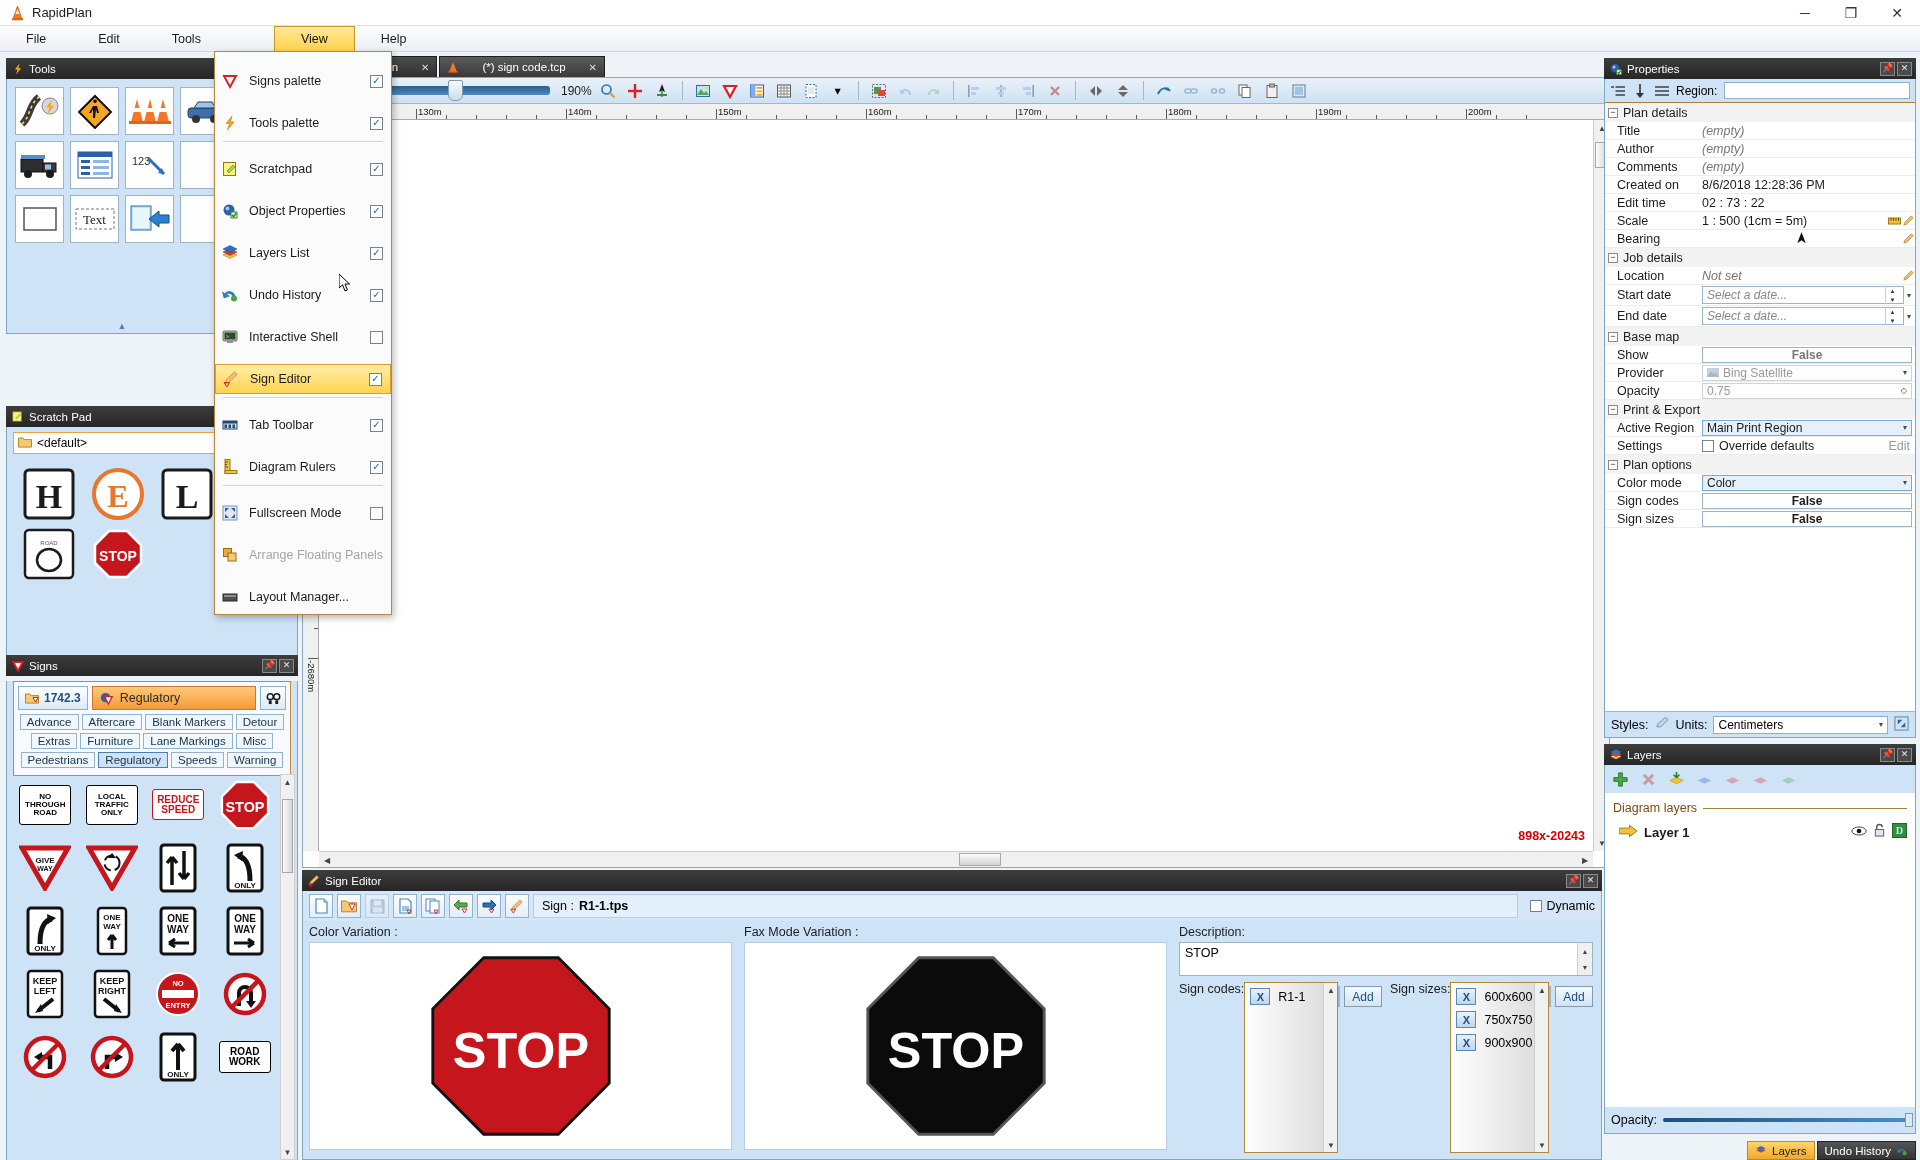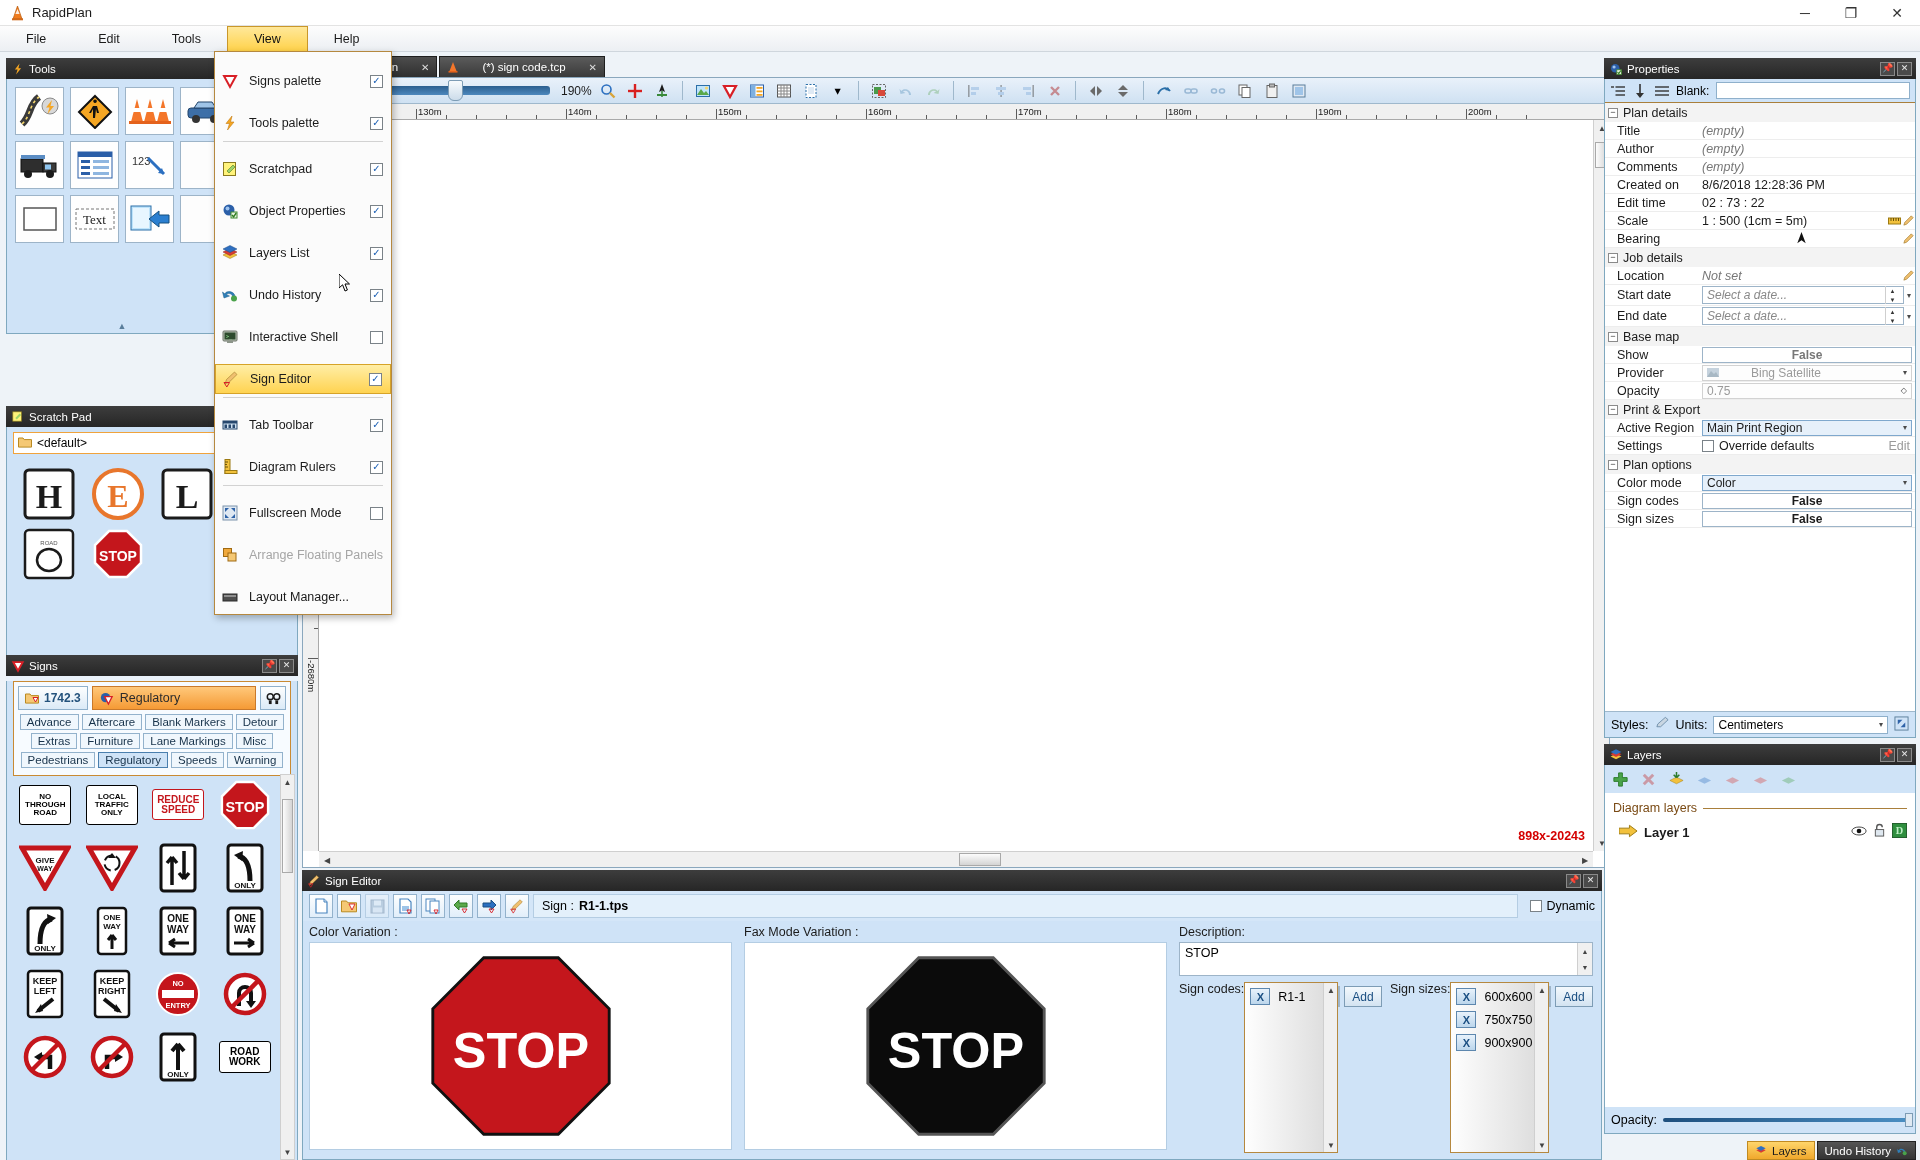--- a/index.html
+++ b/index.html
@@ -33,20 +33,21 @@
     display:flex; align-items:stretch;
   }
   .menubar .mitem{
     padding:0 26px; display:flex; align-items:center; font-size:12.5px; color:#1b1b1b;
     cursor:default;
   }
   .menubar .mitem.active{
     background:linear-gradient(#ffe89a,#ffd24a);
     border:1px solid #c9972a; border-bottom:none;
     color:#111;
+    margin-left:47px;
   }
 
   
   .dropdown{
     position:absolute; left:214px; top:51px; width:178px;
     background:#fbfbfb; border:1px solid #b5883f;
     box-shadow:2px 3px 7px rgba(0,0,0,.28);
     z-index:600; padding:2px 0;
   }
   .dd-row{ display:flex; align-items:center; height:30px; padding:0 4px; position:relative;margin-top:12px;}
@@ -226,21 +227,21 @@
     background:#f3f3f3; font-size:12.5px; color:#1b1b1b;
   }
   .pr-exp{ width:10px;height:10px;border:1px solid #8a8a8a;background:#fff;display:flex;align-items:center;justify-content:center;font-size:9px;line-height:1;color:#333;}
   .pr-row{ display:flex; height:18px; align-items:stretch; border-bottom:1px solid #ededed; font-size:12.5px;}
   .pr-k{ width:92px; padding-left:12px; display:flex; align-items:center; color:#1b1b1b;}
   .pr-v{ flex:1; display:flex; align-items:center; padding-left:5px; color:#1b1b1b; position:relative;}
   .pr-v.em{ color:#777; font-style:italic; }
   .pr-v.center{ justify-content:center; }
   .pr-field{
     flex:1; margin:1px 3px 1px 0; border:1px solid #9db4c8; background:#fff; height:16px;
-    display:flex; align-items:center; padding:0 4px; font-size:12px;gap:28px;
+    display:flex; align-items:center; padding:0 4px; font-size:12px;
   }
   .pr-field.disabled{ color:#9a9a9a; background:#fdfdfd; border-color:#d2d2d2;}
   .pr-field.center{ justify-content:center; color:#777; font-weight:bold;}
   .pr-field.combo{ background:#e6f0fa; border-color:#7fa8cd; }
   .pr-caret{ margin-left:auto; font-size:8px; color:#4a4a4a;}
   .pr-spin{ width:14px; border-left:1px solid #cfcfcf; display:flex; flex-direction:column; height:100%;}
   .pr-spin div{flex:1;display:flex;align-items:center;justify-content:center;font-size:6px;color:#333;}
   .pr-pencil{ width:14px; display:flex; align-items:center; justify-content:center;}
   .pr-footer{
     position:absolute; left:0; right:0; bottom:0; height:26px; background:#cfe3f7;
@@ -1328,21 +1329,21 @@
               <polygon points="5,14 1,9 9,9" fill="#333"></polygon>
             </svg>
         </span>
         <span class="pr-tb-ico">
           <svg width="14" height="12" viewBox="0 0 14 12">
               <line x1="0" y1="2" x2="14" y2="2" stroke="#333" stroke-width="1.4"></line>
               <line x1="0" y1="6" x2="14" y2="6" stroke="#333" stroke-width="1.4"></line>
               <line x1="0" y1="10" x2="14" y2="10" stroke="#333" stroke-width="1.4"></line>
             </svg>
         </span>
-        <span class="pr-search-lbl">Blank:</span>
+        <span class="pr-search-lbl">Region:</span>
         <span class="pr-search"></span>
       </div>
 
       <div class="pr-rows">
 
         <div class="pr-group">
           <span class="pr-exp">−</span>
           <span>Plan details</span>
         </div>
         <div class="pr-row">

